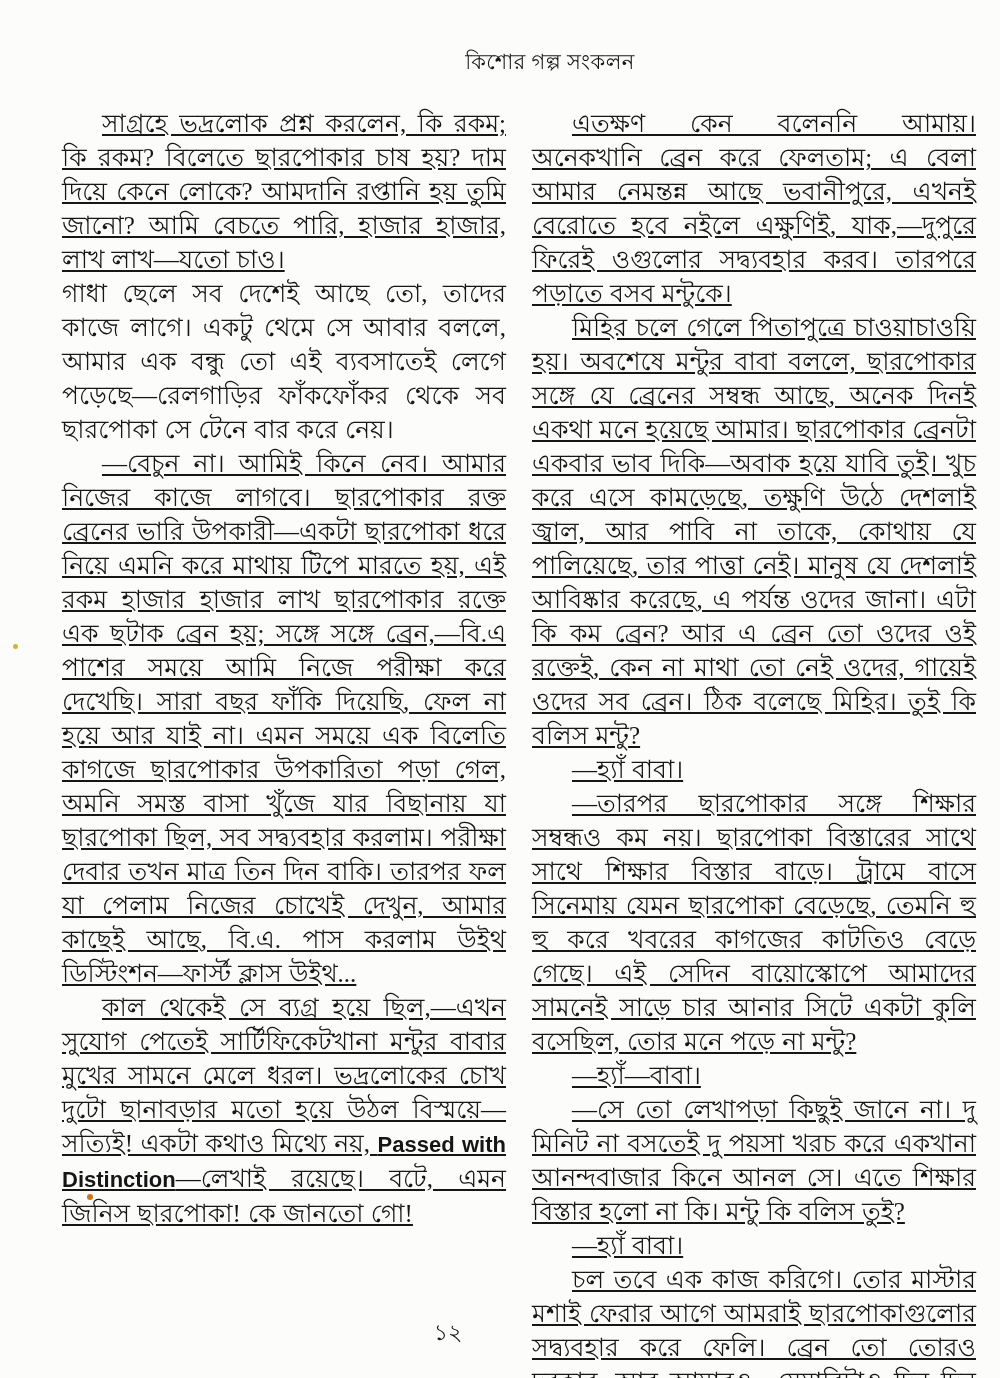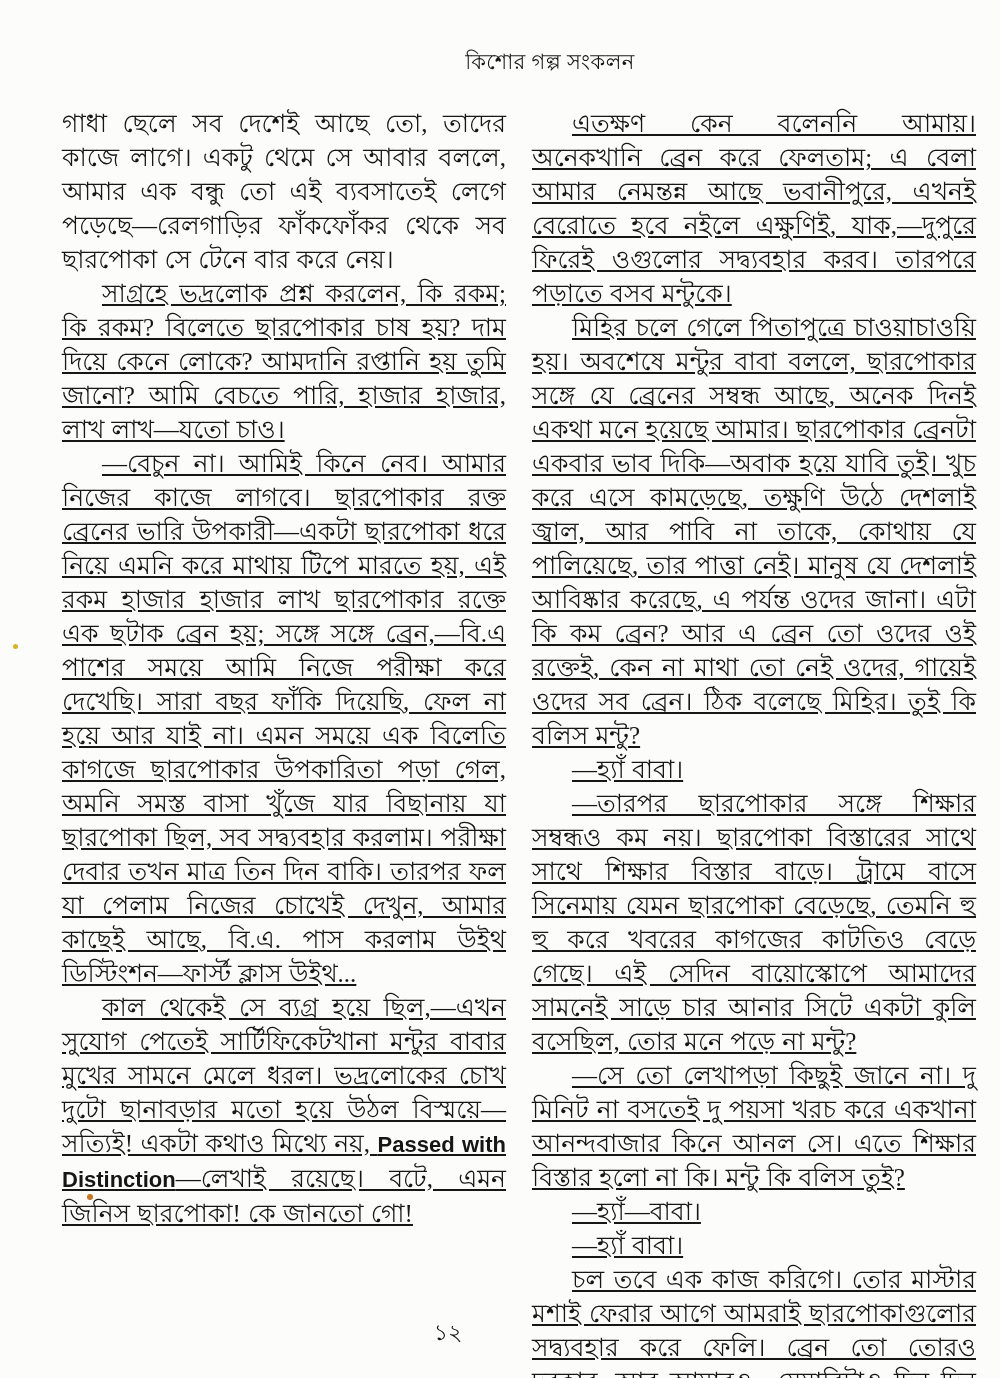--- a/index.html
+++ b/index.html
@@ -77,32 +77,32 @@
   }
 </style>
 </head>
 <body>
 
 <div class="page">
   <div class="running-header">কিশোর গল্প সংকলন</div>
 
   <div class="columns">
     <div class="column">
+        <p class="para indent"><span>সাগ্রহে ভদ্রলোক প্রশ্ন করলেন, কি রকম; কি রকম? বিলেতে ছারপোকার চাষ হয়? দাম দিয়ে কেনে লোকে? আমদানি রপ্তানি হয় তুমি জানো? আমি বেচতে পারি, হাজার হাজার, লাখ লাখ—যতো চাও।</span></p>
         <p class="para"><span>গাধা ছেলে সব দেশেই আছে তো, তাদের কাজে লাগে। একটু থেমে সে আবার বললে, আমার এক বন্ধু তো এই ব্যবসাতেই লেগে পড়েছে—রেলগাড়ির ফাঁকফোঁকর থেকে সব ছারপোকা সে টেনে বার করে নেয়।</span></p>
-        <p class="para indent"><span>সাগ্রহে ভদ্রলোক প্রশ্ন করলেন, কি রকম; কি রকম? বিলেতে ছারপোকার চাষ হয়? দাম দিয়ে কেনে লোকে? আমদানি রপ্তানি হয় তুমি জানো? আমি বেচতে পারি, হাজার হাজার, লাখ লাখ—যতো চাও।</span></p>
         <p class="para indent"><span>—বেচুন না। আমিই কিনে নেব। আমার নিজের কাজে লাগবে। ছারপোকার রক্ত ব্রেনের ভারি উপকারী—একটা ছারপোকা ধরে নিয়ে এমনি করে মাথায় টিপে মারতে হয়, এই রকম হাজার হাজার লাখ ছারপোকার রক্তে এক ছটাক ব্রেন হয়; সঙ্গে সঙ্গে ব্রেন,—বি.এ পাশের সময়ে আমি নিজে পরীক্ষা করে দেখেছি। সারা বছর ফাঁকি দিয়েছি, ফেল না হয়ে আর যাই না। এমন সময়ে এক বিলেতি কাগজে ছারপোকার উপকারিতা পড়া গেল, অমনি সমস্ত বাসা খুঁজে যার বিছানায় যা ছারপোকা ছিল, সব সদ্ব্যবহার করলাম। পরীক্ষা দেবার তখন মাত্র তিন দিন বাকি। তারপর ফল যা পেলাম নিজের চোখেই দেখুন, আমার কাছেই আছে, বি.এ. পাস করলাম উইথ ডিস্টিংশন—ফার্স্ট ক্লাস উইথ...</span></p>
         <p class="para indent"><span>কাল থেকেই সে ব্যগ্র হয়ে ছিল,—এখন সুযোগ পেতেই সার্টিফিকেটখানা মন্টুর বাবার মুখের সামনে মেলে ধরল। ভদ্রলোকের চোখ দুটো ছানাবড়ার মতো হয়ে উঠল বিস্ময়ে—সত্যিই! একটা কথাও মিথ্যে নয়, </span><span class="latin-bold">Passed with Distinction</span><span>—লেখাই রয়েছে। বটে, এমন জিনিস ছারপোকা! কে জানতো গো!</span></p>
       </div>
     <div class="column">
         <p class="para indent"><span>এতক্ষণ কেন বলেননি আমায়। অনেকখানি ব্রেন করে ফেলতাম; এ বেলা আমার নেমন্তন্ন আছে ভবানীপুরে, এখনই বেরোতে হবে নইলে এক্ষুণিই, যাক,—দুপুরে ফিরেই ওগুলোর সদ্ব্যবহার করব। তারপরে পড়াতে বসব মন্টুকে।</span></p>
         <p class="para indent"><span>মিহির চলে গেলে পিতাপুত্রে চাওয়াচাওয়ি হয়। অবশেষে মন্টুর বাবা বললে, ছারপোকার সঙ্গে যে ব্রেনের সম্বন্ধ আছে, অনেক দিনই একথা মনে হয়েছে আমার। ছারপোকার ব্রেনটা একবার ভাব দিকি—অবাক হয়ে যাবি তুই। খুচ করে এসে কামড়েছে, তক্ষুণি উঠে দেশলাই জ্বাল, আর পাবি না তাকে, কোথায় যে পালিয়েছে, তার পাত্তা নেই। মানুষ যে দেশলাই আবিষ্কার করেছে, এ পর্যন্ত ওদের জানা। এটা কি কম ব্রেন? আর এ ব্রেন তো ওদের ওই রক্তেই, কেন না মাথা তো নেই ওদের, গায়েই ওদের সব ব্রেন। ঠিক বলেছে মিহির। তুই কি বলিস মন্টু?</span></p>
         <p class="para indent"><span>—হ্যাঁ বাবা।</span></p>
         <p class="para indent"><span>—তারপর ছারপোকার সঙ্গে শিক্ষার সম্বন্ধও কম নয়। ছারপোকা বিস্তারের সাথে সাথে শিক্ষার বিস্তার বাড়ে। ট্রামে বাসে সিনেমায় যেমন ছারপোকা বেড়েছে, তেমনি হু হু করে খবরের কাগজের কাটতিও বেড়ে গেছে। এই সেদিন বায়োস্কোপে আমাদের সামনেই সাড়ে চার আনার সিটে একটা কুলি বসেছিল, তোর মনে পড়ে না মন্টু?</span></p>
+        <p class="para indent"><span>—হ্যাঁ—বাবা।</span></p>
         <p class="para indent"><span>—সে তো লেখাপড়া কিছুই জানে না। দু মিনিট না বসতেই দু পয়সা খরচ করে একখানা আনন্দবাজার কিনে আনল সে। এতে শিক্ষার বিস্তার হলো না কি। মন্টু কি বলিস তুই?</span></p>
-        <p class="para indent"><span>—হ্যাঁ—বাবা।</span></p>
         <p class="para indent"><span>—হ্যাঁ বাবা।</span></p>
         <p class="para indent"><span>চল তবে এক কাজ করিগে। তোর মাস্টার মশাই ফেরার আগে আমরাই ছারপোকাগুলোর সদ্ব্যবহার করে ফেলি। ব্রেন তো তোরও দরকার, আর আমারও—মেমারিটাও দিন দিন কেমন যেন কমে আসছে। সেদিন শ্যামবাবুকে মনে হল গোবর্ধনবাবু</span></p>
       </div>
   </div>
 
   <div class="speck speck-1"></div>
   <div class="speck speck-2"></div>
 
   <div class="page-number">১২</div>
 </div>

